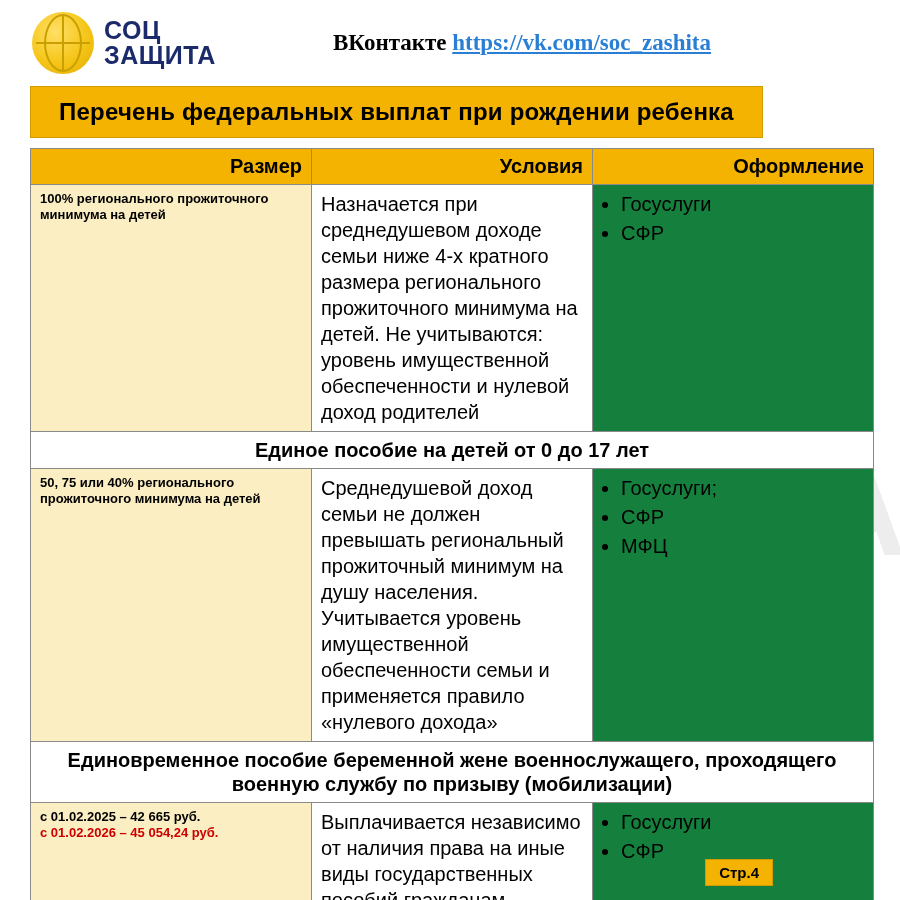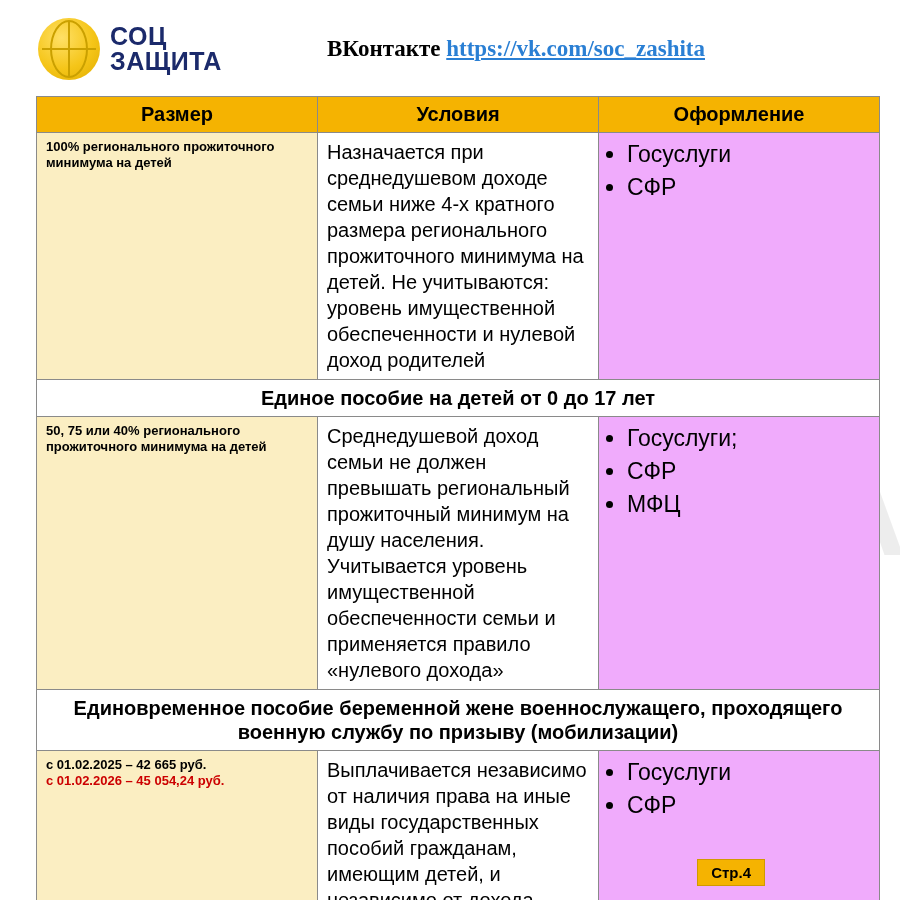--- a/index.html
+++ b/index.html
@@ -8,21 +8,21 @@
     width:900px; height:900px;
     background:#ffffff;
     font-family:"Liberation Sans", sans-serif;
     color:#000;
     position:relative;
     overflow:hidden;
   }
   .page {
     position:relative;
     width:793px; height:900px;
-    padding:8px;
+    padding:2px;
   }
   
   .watermark {
     position:absolute;
     left:0; top:150px;
     width:900px; height:640px;
     display:flex; align-items:center; justify-content:center;
     pointer-events:none;
     z-index:0;
   }
@@ -114,21 +114,21 @@
     border-collapse:collapse;
     table-layout:fixed;
   }
   table.main td, table.main th {
     border:1px solid #8a8a8a;
     vertical-align:top;
     padding:6px 9px;
   }
   thead th {
     background:#f5b301;
-    text-align:center;
+    text-align:right;
     font-weight:bold;
     font-size:20px;
     padding:7px 4px;
     vertical-align:middle;
   }
   tr.section td {
     background:#ffffff;
     text-align:center;
     font-weight:bold;
     font-size:20px;
@@ -142,32 +142,32 @@
     line-height:1.25;
     width:290px;
   }
   td.col-cond {
     background:#ffffff;
     font-size:20px;
     line-height:1.3;
     width:390px;
   }
   td.col-reg {
-    background:#f0abfc;
-    font-size:23px;
+    background:#15803d;
+    font-size:20px;
     line-height:1.35;
     width:164px;
   }
   ul.bullets { margin:0; padding-left:19px; }
   ul.bullets li { margin:0 0 2px 0; }
   .red { color:#cc0000; }
 
   .footer {
     position:absolute;
-    right:28px;
+    right:20px;
     bottom:14px;
     background:#f5b301;
     border:1px solid #d19a00;
     font-size:15px;
     font-weight:bold;
     padding:4px 13px;
     z-index:3;
   }
 </style>
 </head>
@@ -196,20 +196,21 @@
         </div>
       </div>
       <div class="contacts">
         <div>
           <span class="lbl">ВКонтакте</span>
           <span class="lnk">https://vk.com/soc_zashita</span>
         </div>
       </div>
     </div>
 
+    <div class="title-band">Перечень федеральных выплат при рождении ребенка</div>
 
     <table class="main">
       <thead>
         <tr>
           <th>Размер</th>
           <th>Условия</th>
           <th>Оформление</th>
         </tr>
       </thead>
       <tbody>

